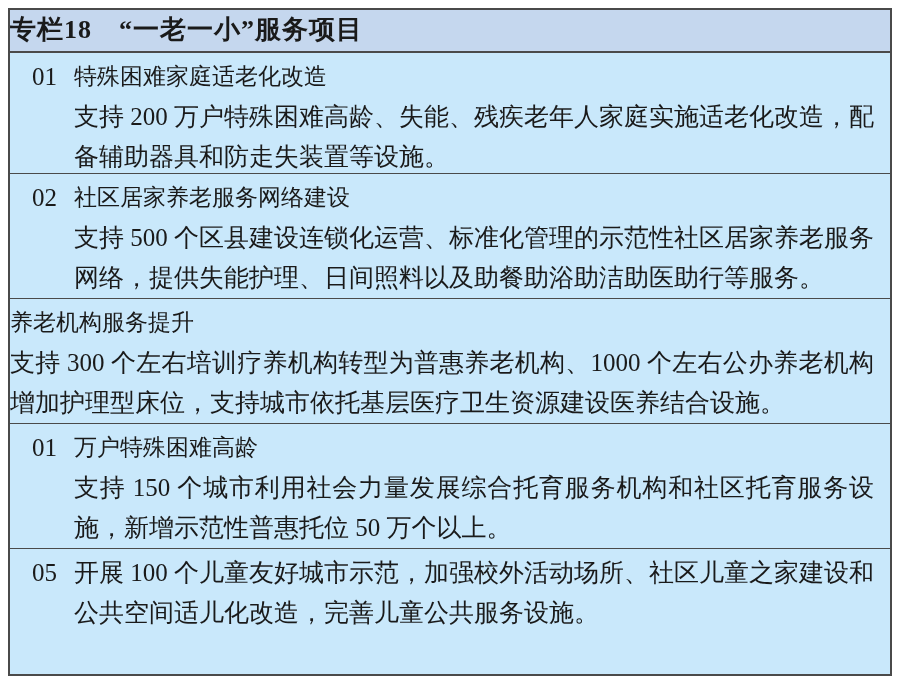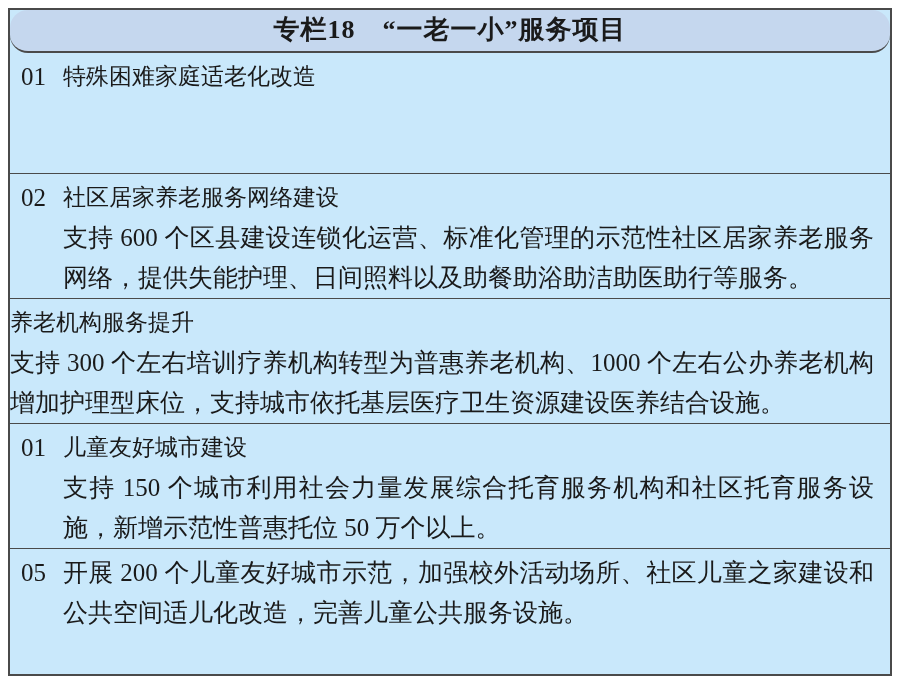--- a/index.html
+++ b/index.html
@@ -17,41 +17,40 @@
     height: 668px;
     margin: 8px auto 0 auto;
     border: 2px solid var(--border, #4a4a4a);
     background: var(--body-bg, #c9e8fb);
   }
   .panel-header {
     box-sizing: border-box;
     height: 43px;
     background: var(--header-bg, #c5d7ee);
     border-bottom: 2px solid var(--border, #4a4a4a);
-    text-align: center;
+    text-align: left;
     font-weight: bold;
     font-size: 26px;
     line-height: 40px;
     letter-spacing: 1px;
-    border-radius: 18px;
   }
   .item-row {
     box-sizing: border-box;
     display: flex;
     align-items: flex-start;
     background: var(--body-bg, #c9e8fb);
     border-bottom: 1px solid var(--border, #4a4a4a);
     padding-top: 4px;
   }
   .item-row.h121 { height: 121px; }
   .item-row.h125 { height: 125px; }
   .item-row.last { border-bottom: none; }
   .item-num {
     flex: 0 0 42px;
-    padding-left: 11px;
+    padding-left: 22px;
     font-size: 25px;
     line-height: 40px;
   }
   .item-content {
     flex: 1 1 auto;
     padding-right: 16px;
     overflow: hidden;
   }
   .item-title {
     font-size: 23px;
@@ -68,45 +67,46 @@
 </head>
 <body>
 
 <div class="panel">
   <div class="panel-header">专栏18　“一老一小”服务项目</div>
 
   <div class="item-row h121">
     <div class="item-num">01</div>
     <div class="item-content">
       <div class="item-title">特殊困难家庭适老化改造</div>
+      <p class="item-desc">支持 200 万户特殊困难高龄、失能、残疾老年人家庭实施适老化改造，配备辅助器具和防走失装置等设施。</p>
     </div>
   </div>
 
   <div class="item-row h125">
     <div class="item-num">02</div>
     <div class="item-content">
       <div class="item-title">社区居家养老服务网络建设</div>
-      <p class="item-desc">支持 600 个区县建设连锁化运营、标准化管理的示范性社区居家养老服务网络，提供失能护理、日间照料以及助餐助浴助洁助医助行等服务。</p>
+      <p class="item-desc">支持 500 个区县建设连锁化运营、标准化管理的示范性社区居家养老服务网络，提供失能护理、日间照料以及助餐助浴助洁助医助行等服务。</p>
     </div>
   </div>
 
   <div class="item-row h125">
     <div class="item-content">
       <div class="item-title">养老机构服务提升</div>
       <p class="item-desc">支持 300 个左右培训疗养机构转型为普惠养老机构、1000 个左右公办养老机构增加护理型床位，支持城市依托基层医疗卫生资源建设医养结合设施。</p>
     </div>
   </div>
 
   <div class="item-row h125">
     <div class="item-num">01</div>
     <div class="item-content">
-      <div class="item-title">儿童友好城市建设</div>
+      <div class="item-title">万户特殊困难高龄</div>
       <p class="item-desc">支持 150 个城市利用社会力量发展综合托育服务机构和社区托育服务设施，新增示范性普惠托位 50 万个以上。</p>
     </div>
   </div>
 
   <div class="item-row h125 last">
     <div class="item-num">05</div>
     <div class="item-content">
-      <p class="item-desc">开展 200 个儿童友好城市示范，加强校外活动场所、社区儿童之家建设和公共空间适儿化改造，完善儿童公共服务设施。</p>
+      <p class="item-desc">开展 100 个儿童友好城市示范，加强校外活动场所、社区儿童之家建设和公共空间适儿化改造，完善儿童公共服务设施。</p>
     </div>
   </div>
 </div>
 
 </body></html>

